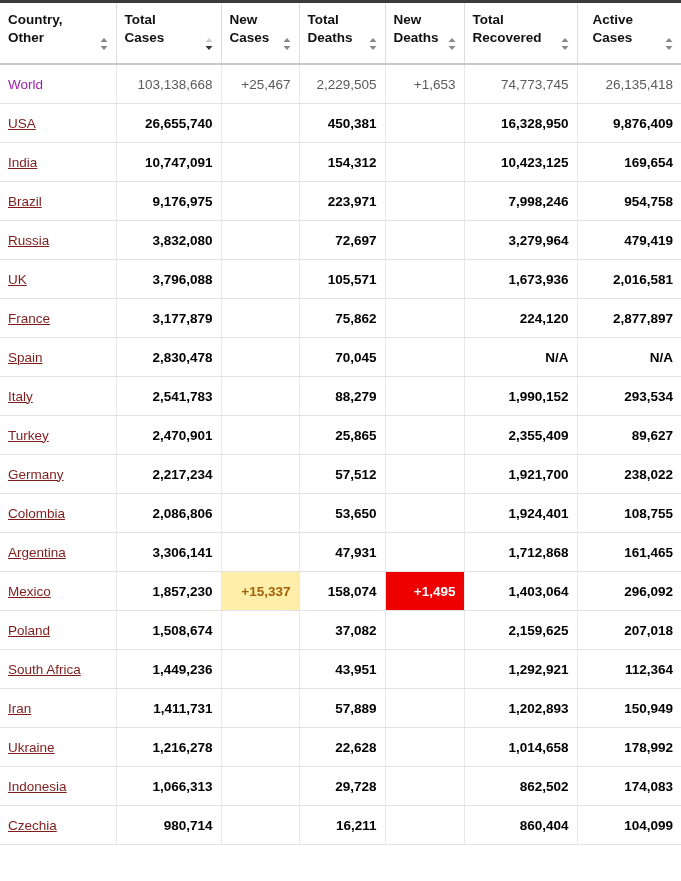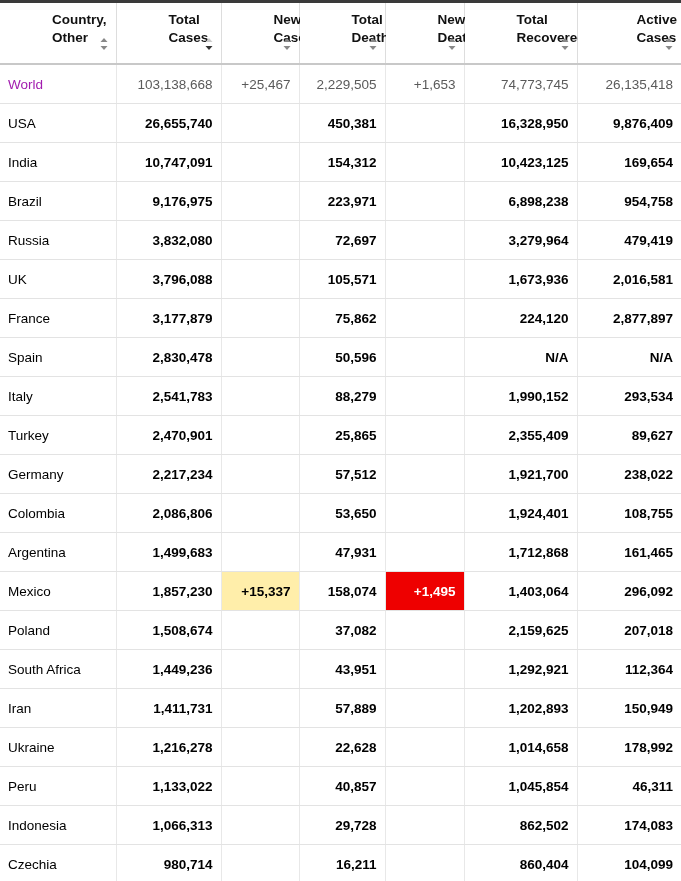--- a/index.html
+++ b/index.html
@@ -35,21 +35,20 @@
     position: relative;
     height: 42px;
   }
   table.covid-table thead th:last-child {
     border-right: none;
     padding-left: 15px;
   }
   .th-inner {
     display: block;
     padding-right: 16px;
-    margin-left: 44px;
   }
   .sort-icon {
     position: absolute;
     right: 6px;
     bottom: 12px;
     width: 12px;
     height: 14px;
     color: #777777;
     font-size: 10px;
     line-height: 1;
@@ -76,21 +75,22 @@
   }
   tr.world-row td.country-cell {
     color: #a21caf;
   }
   .country-cell {
     text-align: left;
     white-space: nowrap;
     overflow: hidden;
   }
   .country-link {
-    color: #000000;
+    color: #7f1d1d;
+    text-decoration: underline;
     cursor: pointer;
     font-size: 13.5px;
   }
   .num {
     text-align: right;
     font-weight: bold;
     white-space: nowrap;
   }
   tr.world-row .num {
     font-weight: normal;
@@ -99,21 +99,21 @@
     text-align: right;
     font-weight: bold;
     white-space: nowrap;
     margin-left: 15px;
   }
   tr.world-row .new-cases, tr.world-row .new-deaths {
     font-weight: normal;
   }
   td.hl-cases {
     background: #ffeeaa !important;
-    color: #000000;
+    color: #a16207;
     text-align: right;
   }
   td.hl-deaths {
     background: #ee0000 !important;
     color: #ffffff;
   }
   
   col.c-country { width: 116px; }
   col.c-total-cases { width: 105px; }
   col.c-new-cases { width: 78px; }
@@ -250,21 +250,21 @@
         <td class="new-deaths"></td>
         <td class="num">10,423,125</td>
         <td class="num">169,654</td>
       </tr>
       <tr>
         <td class="country-cell"><span class="country-link">Brazil</span></td>
         <td class="num">9,176,975</td>
         <td class="new-cases"></td>
         <td class="num">223,971</td>
         <td class="new-deaths"></td>
-        <td class="num">6,898,238</td>
+        <td class="num">7,998,246</td>
         <td class="num">954,758</td>
       </tr>
       <tr>
         <td class="country-cell"><span class="country-link">Russia</span></td>
         <td class="num">3,832,080</td>
         <td class="new-cases"></td>
         <td class="num">72,697</td>
         <td class="new-deaths"></td>
         <td class="num">3,279,964</td>
         <td class="num">479,419</td>
@@ -284,21 +284,21 @@
         <td class="new-cases"></td>
         <td class="num">75,862</td>
         <td class="new-deaths"></td>
         <td class="num">224,120</td>
         <td class="num">2,877,897</td>
       </tr>
       <tr>
         <td class="country-cell"><span class="country-link">Spain</span></td>
         <td class="num">2,830,478</td>
         <td class="new-cases"></td>
-        <td class="num">50,596</td>
+        <td class="num">70,045</td>
         <td class="new-deaths"></td>
         <td class="num">N/A</td>
         <td class="num">N/A</td>
       </tr>
       <tr>
         <td class="country-cell"><span class="country-link">Italy</span></td>
         <td class="num">2,541,783</td>
         <td class="new-cases"></td>
         <td class="num">88,279</td>
         <td class="new-deaths"></td>
@@ -327,21 +327,21 @@
         <td class="country-cell"><span class="country-link">Colombia</span></td>
         <td class="num">2,086,806</td>
         <td class="new-cases"></td>
         <td class="num">53,650</td>
         <td class="new-deaths"></td>
         <td class="num">1,924,401</td>
         <td class="num">108,755</td>
       </tr>
       <tr>
         <td class="country-cell"><span class="country-link">Argentina</span></td>
-        <td class="num">1,499,683</td>
+        <td class="num">3,306,141</td>
         <td class="new-cases"></td>
         <td class="num">47,931</td>
         <td class="new-deaths"></td>
         <td class="num">1,712,868</td>
         <td class="num">161,465</td>
       </tr>
       <tr>
         <td class="country-cell"><span class="country-link">Mexico</span></td>
         <td class="num">1,857,230</td>
         <td class="new-cases hl-cases">+15,337</td>
@@ -380,29 +380,20 @@
       <tr>
         <td class="country-cell"><span class="country-link">Ukraine</span></td>
         <td class="num">1,216,278</td>
         <td class="new-cases"></td>
         <td class="num">22,628</td>
         <td class="new-deaths"></td>
         <td class="num">1,014,658</td>
         <td class="num">178,992</td>
       </tr>
       <tr>
-        <td class="country-cell"><span class="country-link">Peru</span></td>
-        <td class="num">1,133,022</td>
-        <td class="new-cases"></td>
-        <td class="num">40,857</td>
-        <td class="new-deaths"></td>
-        <td class="num">1,045,854</td>
-        <td class="num">46,311</td>
-      </tr>
-      <tr>
         <td class="country-cell"><span class="country-link">Indonesia</span></td>
         <td class="num">1,066,313</td>
         <td class="new-cases"></td>
         <td class="num">29,728</td>
         <td class="new-deaths"></td>
         <td class="num">862,502</td>
         <td class="num">174,083</td>
       </tr>
       <tr>
         <td class="country-cell"><span class="country-link">Czechia</span></td>

